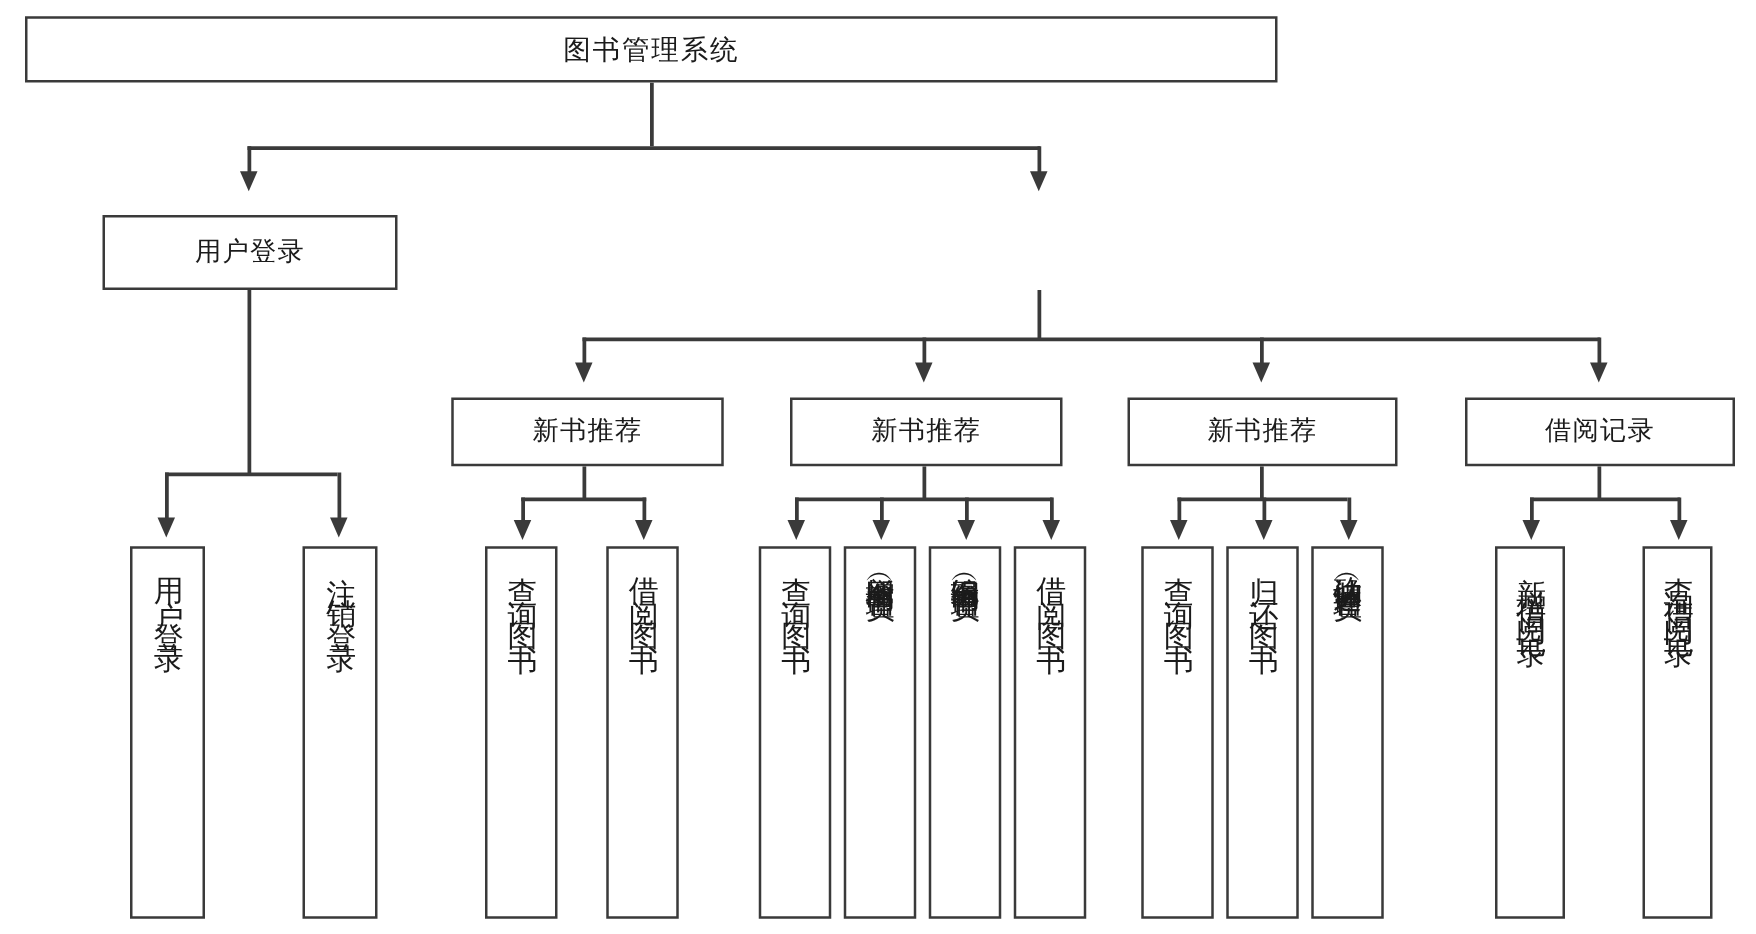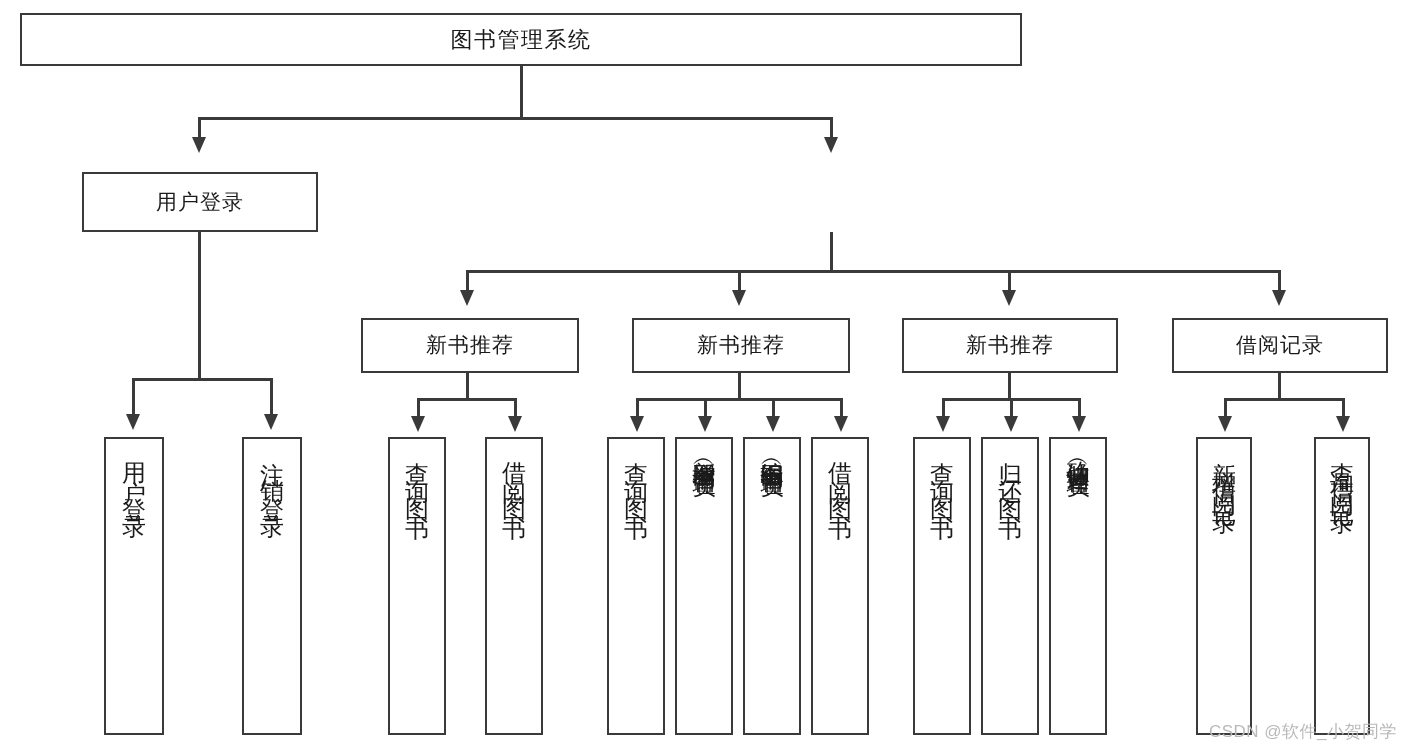--- a/index.html
+++ b/index.html
@@ -214,15 +214,14 @@
     <span class="lbl">确认归还（管理员）</span>
   </div>
 
   <div class="node v mid" style="left:1196px;top:437px;width:56px;height:298px;">
     <span class="lbl">新增借阅记录</span>
   </div>
   <div class="node v mid" style="left:1314px;top:437px;width:56px;height:298px;">
     <span class="lbl">查询借阅记录</span>
   </div>
 
-  <div class="watermark">CSDN @软件_小贺同学</div>
 
 </div>
 
 </body></html>

